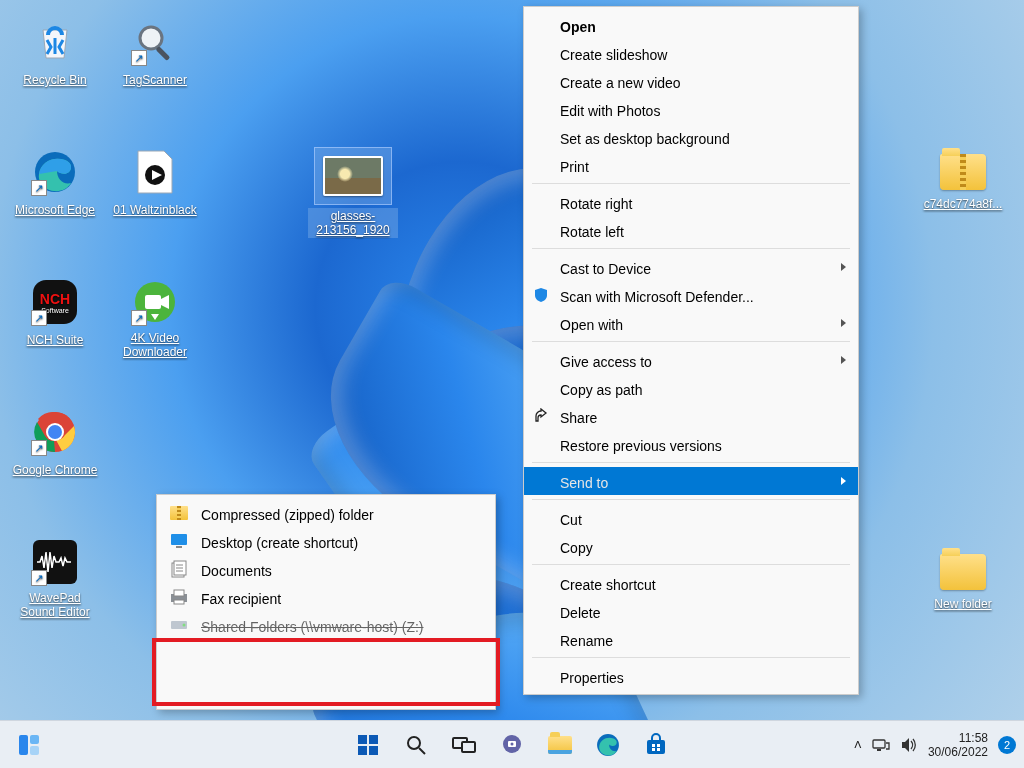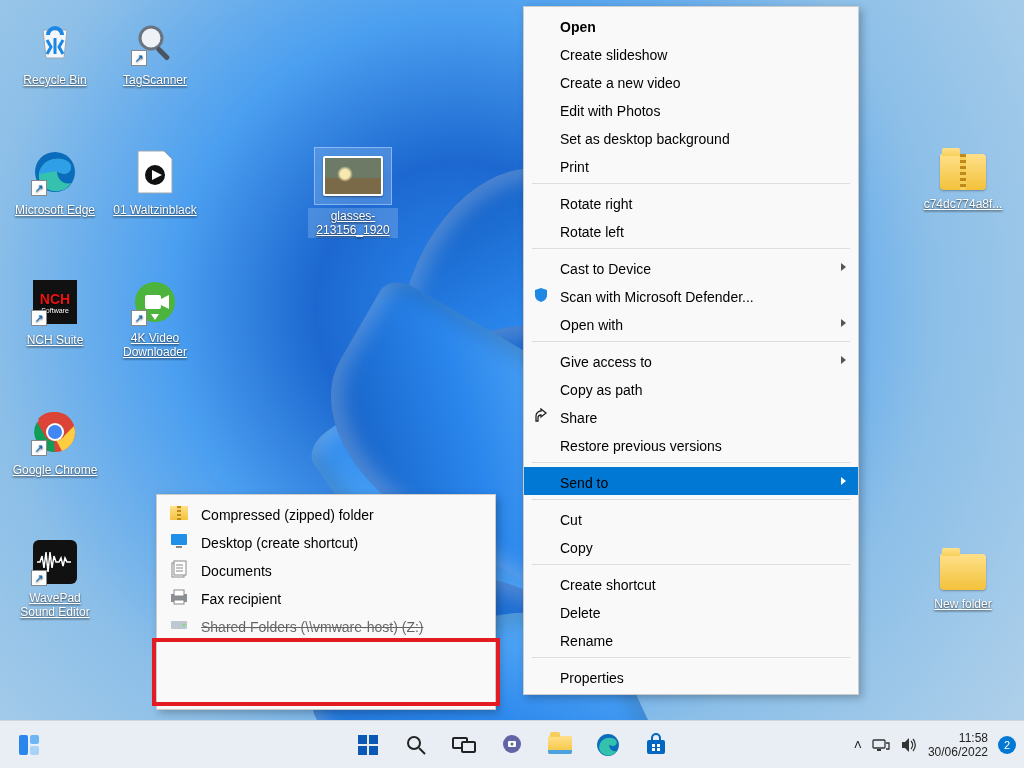--- a/index.html
+++ b/index.html
@@ -61,21 +61,21 @@
 
 .ctx {
   position: absolute; background: #f9f9f9; border: 1px solid #ccc;
   box-shadow: 3px 3px 8px rgba(0,0,0,.25); font-size: 14px; color: #000;
   padding: 4px 0;
 }
 .ctx .item {
   padding: 4px 30px 4px 36px; height: 28px; display: flex; align-items: flex-end;
   position: relative; white-space: nowrap;
 }
-.ctx .item.highlight { background: #0078d4; color: #000000; }
+.ctx .item.highlight { background: #0078d4; color: #e5e5e5; }
 .ctx .item.bold { font-weight: 600; }
 .ctx .sep { height: 1px; background: #ddd; margin: 4px 8px; }
 .ctx .sub-arrow {
   position: absolute; right: 12px; top: 50%; transform: translateY(-50%);
   width: 0; height: 0; border-top: 4px solid transparent; border-bottom: 4px solid transparent;
   border-left: 5px solid #555;
 }
 .ctx .item.highlight .sub-arrow { border-left-color: #fff; }
 .ctx .lefticon {
   position: absolute; left: 8px; top: 50%; transform: translateY(-50%);
@@ -188,21 +188,21 @@
 
 <div class="desktop-icon selected" style="left:308px;top:148px">
   <div class="glyph" style="width:76px;height:56px">
     <div class="thumb"></div>
   </div>
   <span class="label">glasses-213156_1920</span>
 </div>
 
 <div class="desktop-icon" style="left:10px;top:278px">
   <div class="glyph">
-    <div style="width:44px;height:44px;background:#111;color:#e11;display:flex;flex-direction:column;align-items:center;justify-content:center;font-weight:bold;font-size:14px;border-radius:0">NCH<span style="color:#fff;font-size:7px;font-weight:normal">Software</span></div>
+    <div style="width:44px;height:44px;background:#111;color:#e11;display:flex;flex-direction:column;align-items:center;justify-content:center;font-weight:bold;font-size:14px;border-radius:13px">NCH<span style="color:#fff;font-size:7px;font-weight:normal">Software</span></div>
     <span class="shortcut-arrow">↗</span>
   </div>
   <span class="label">NCH Suite</span>
 </div>
 
 <div class="desktop-icon" style="left:110px;top:278px">
   <div class="glyph">
     <svg width="44" height="44" viewBox="0 0 44 44">
         <circle cx="22" cy="22" r="20" fill="#4cb43c"></circle>
         <rect x="12" y="15" width="16" height="14" rx="2" fill="#fff"></rect>

